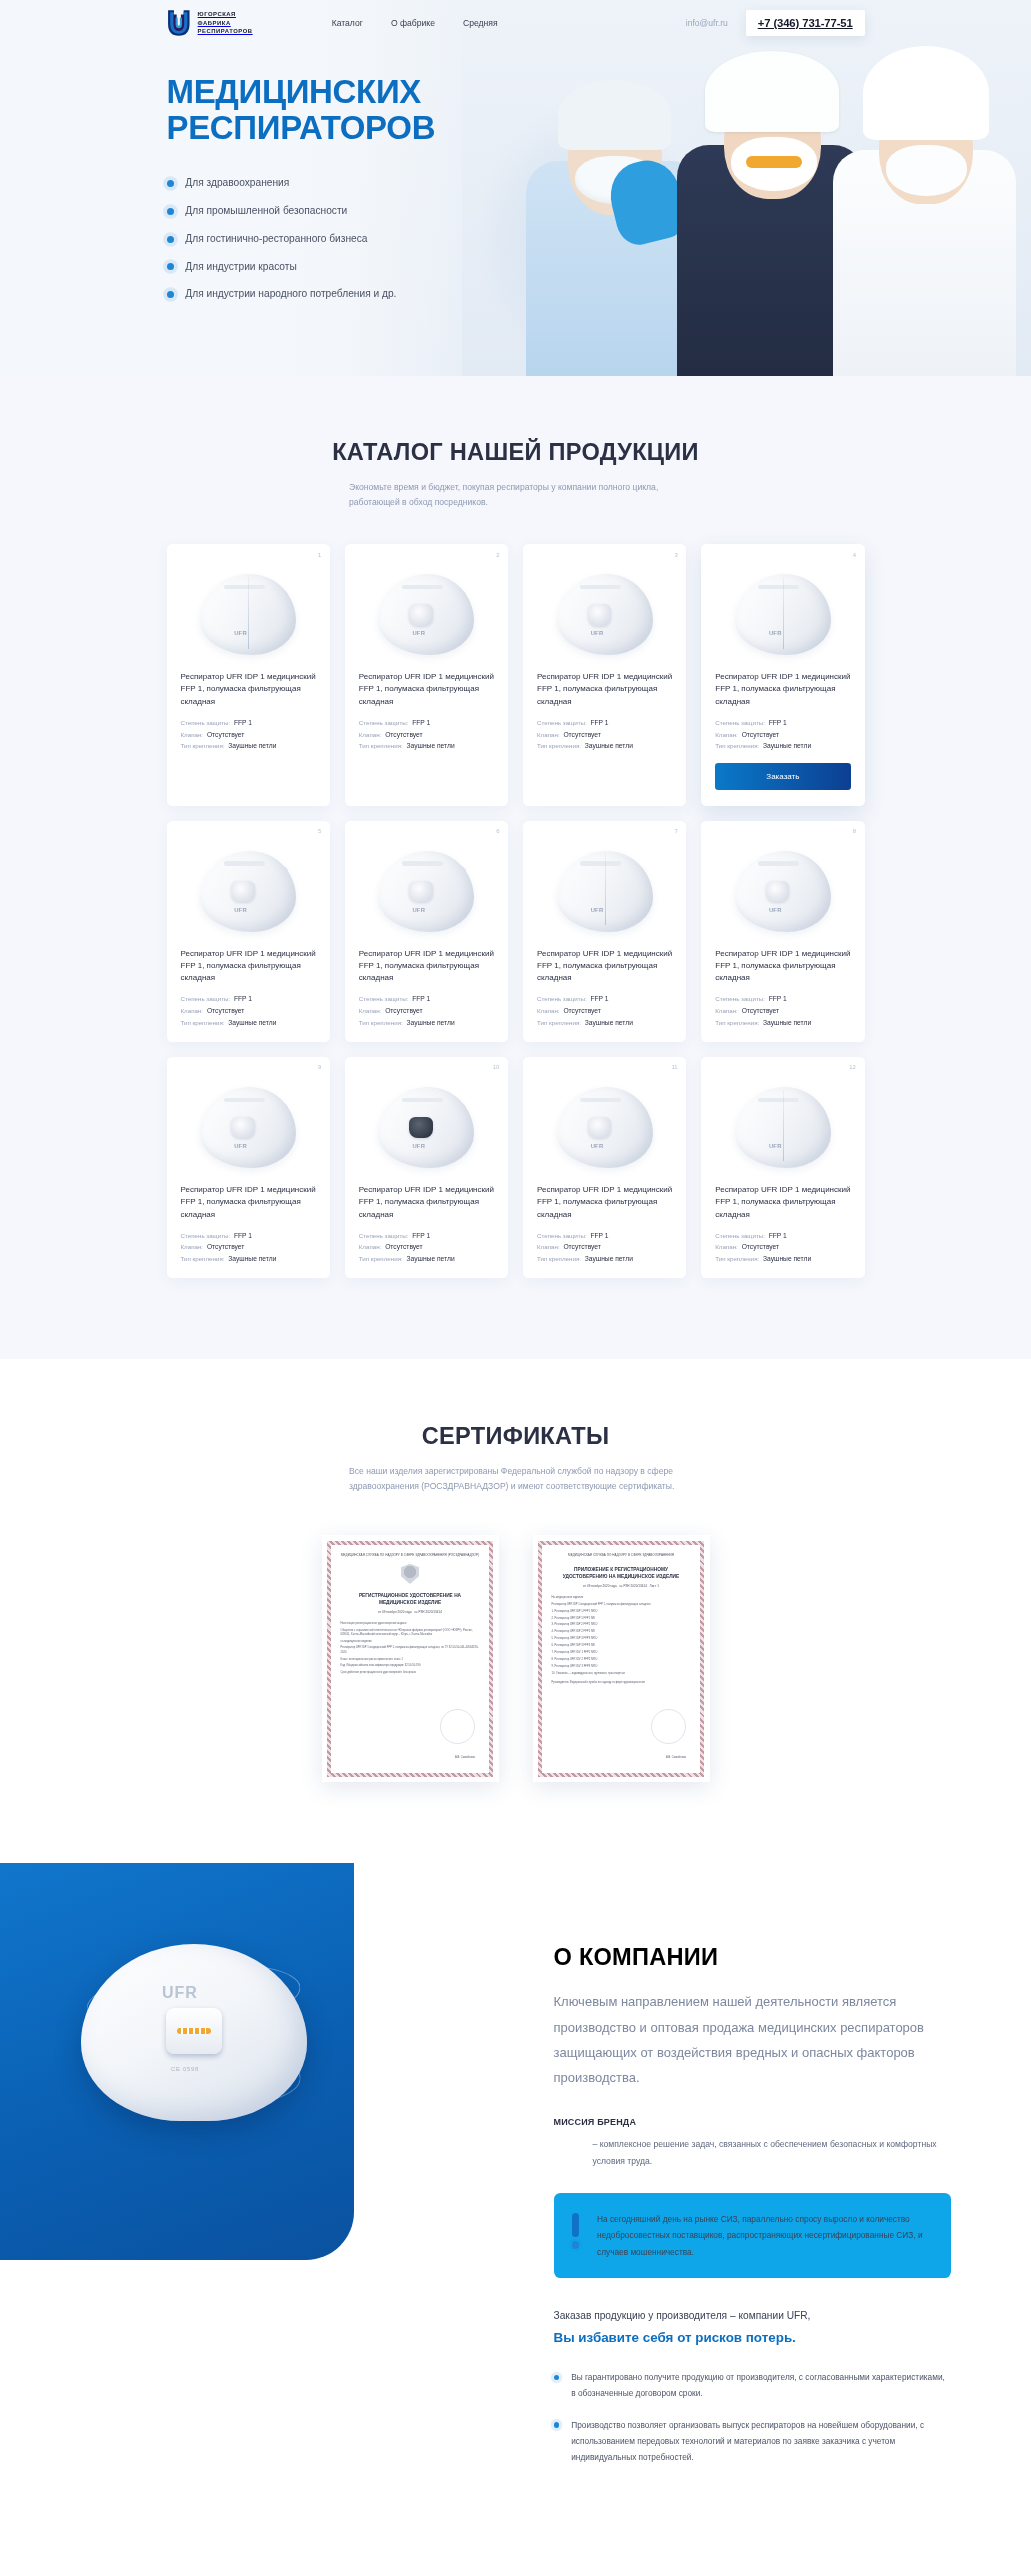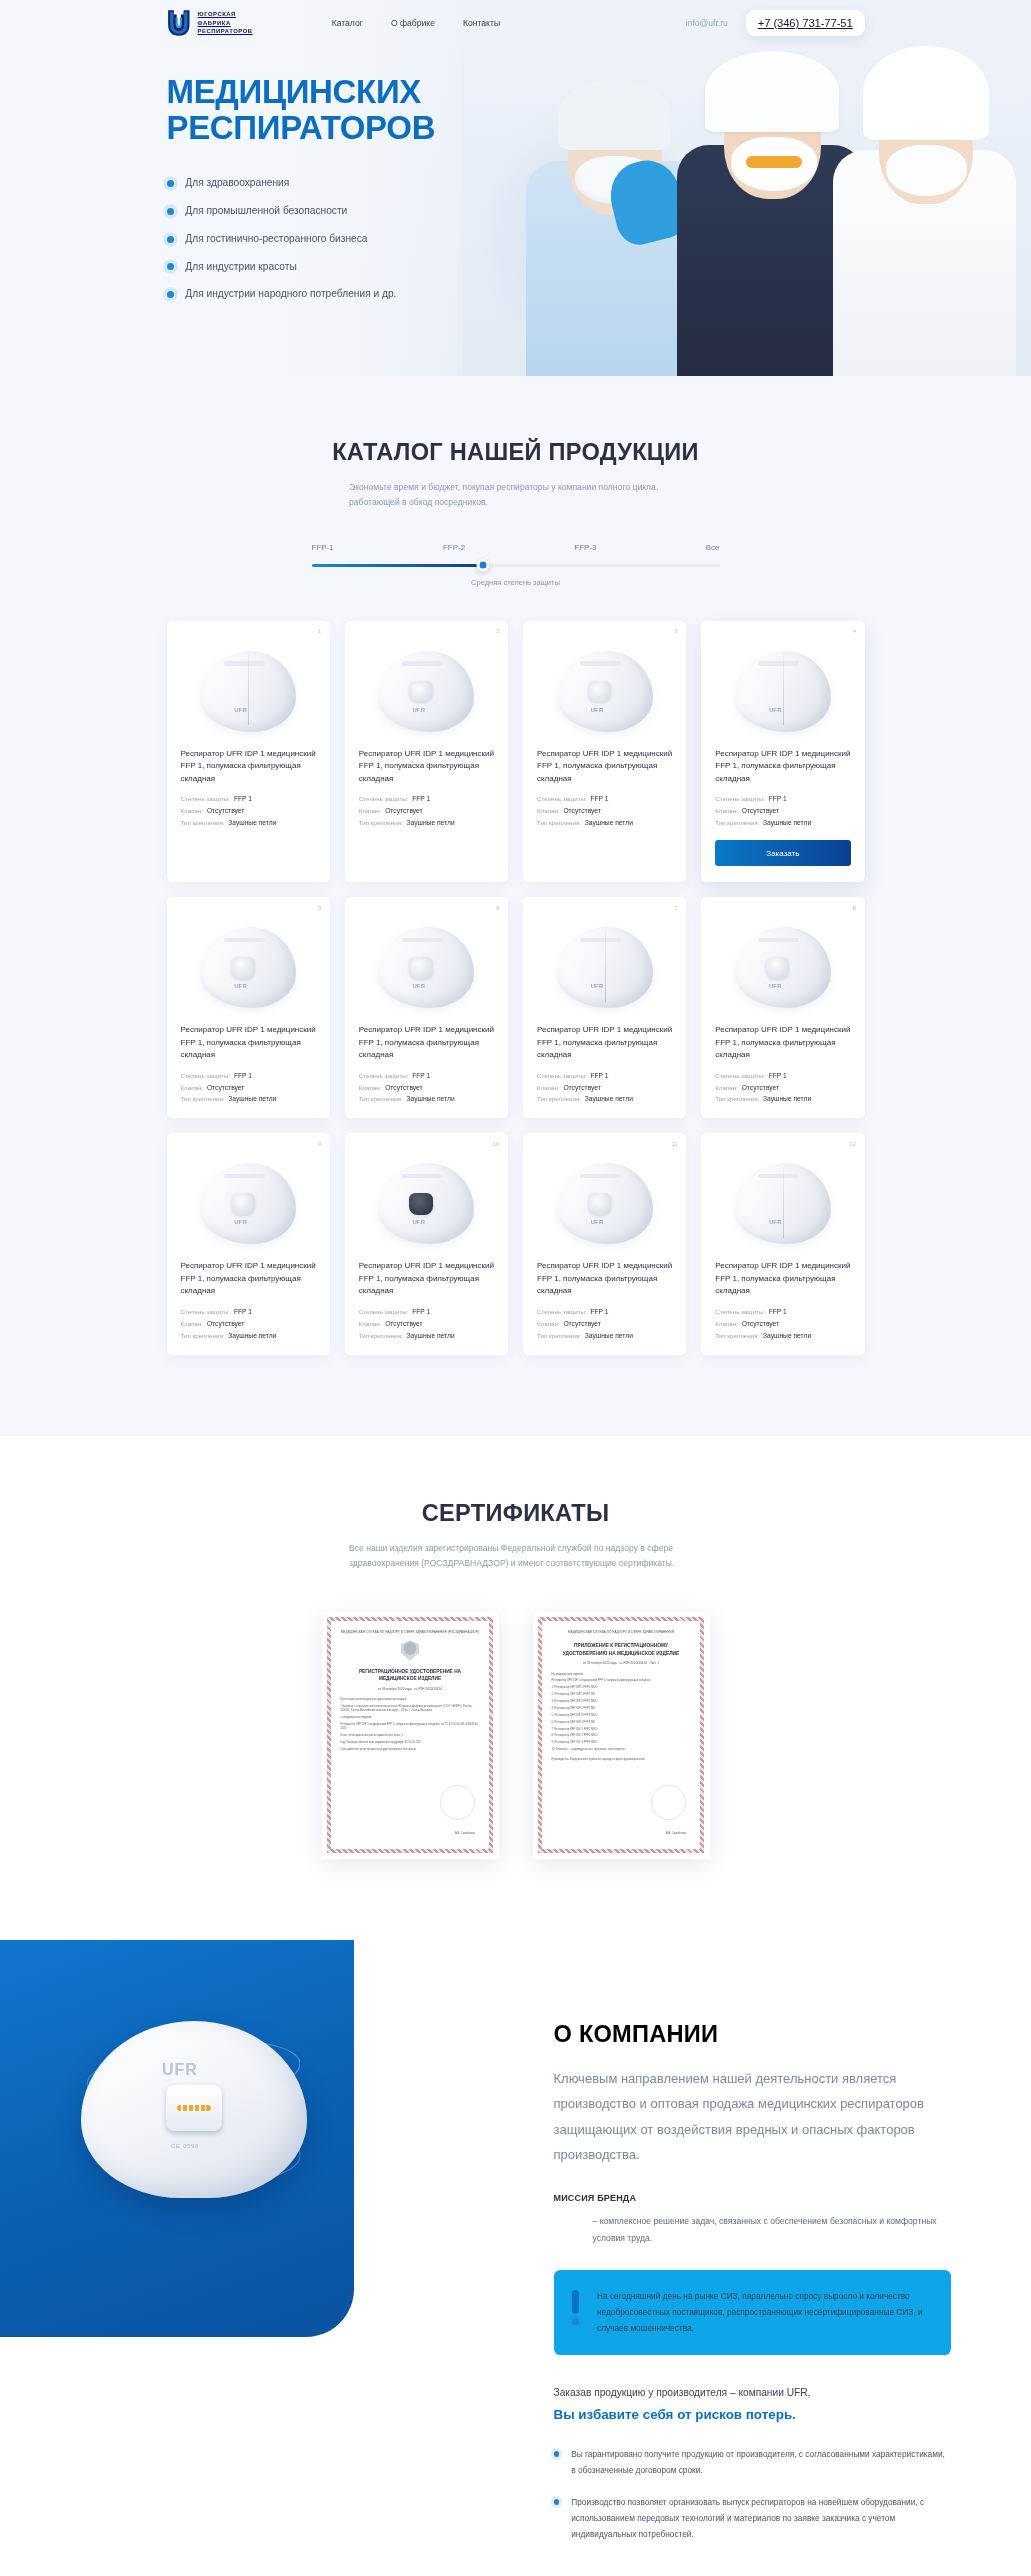--- a/index.html
+++ b/index.html
@@ -68,22 +68,22 @@
     display: flex; align-items: center;
   }
   .logo { display:flex; align-items:center; gap:7.5px; margin-right: 52px; }
   .logo-mark { width: 23.6px; height: 28px; position: relative; }
   .logo-text { font-size: 5.9px; font-weight: 700; letter-spacing: .09em; line-height: 1.45; color:#15192a; white-space: nowrap; }
   .nav { display:flex; gap: 28px; padding-left: 27px; }
   .nav a { font-size: 8.6px; color:#3a4050; text-decoration:none; }
   .contacts { margin-left:auto; display:flex; align-items:center; gap: 18px; }
   .mail { font-size:8.6px; color:#9aa7bd; text-decoration:none; }
   .phone {
-    font-size: 11.3px; font-weight: 400; color:#15192a; letter-spacing:-.01em;
-    background:#fff; border-radius:9px; padding:7px 11.8px;
+    font-size: 11.3px; font-weight: 700; color:#15192a; letter-spacing:-.01em;
+    background:#fff; border-radius:2px; padding:7px 11.8px;
     box-shadow:0 3.2px 11.8px rgba(30,60,110,.10);
     white-space: nowrap;
   }
 
   .hero-copy { position: relative; z-index: 15; padding-top: 28px; }
   .hero-kicker { font-size: 14px; color:#3c4252; margin-bottom: 9.7px; letter-spacing:.005em; }
   .hero-title { font-size: 33px; line-height: 1.08; font-weight: 800; color:#0b6ec0; letter-spacing:-.01em; }
   .hero-title .l2 { display:block; }
   .hero-list { margin-top: 31px; display:flex; flex-direction:column; gap: 13px; }
   .hero-li { display:flex; align-items:flex-start; gap:11.8px; font-size: 10.2px; color:#4a5164; line-height:1.45; }
@@ -309,21 +309,21 @@
           <span class="logo-text">
             <span>ЮГОРСКАЯ</span><br>
             <span>ФАБРИКА</span><br>
             <span>РЕСПИРАТОРОВ</span>
           </span>
         </a>
 
         <nav class="nav">
           <a href="#">Каталог</a>
           <a href="#">О фабрике</a>
-          <a href="#">Контакты</a>
+          <a href="#">Средняя</a>
         </nav>
 
         <div class="contacts">
           <a class="mail" href="#">info@ufr.ru</a>
           <a class="phone" href="#">+7 (346) 731-77-51</a>
         </div>
       </div>
 
       <div class="hero-copy">
         <h1 class="hero-title">
@@ -354,36 +354,20 @@
         </ul>
       </div>
     </div>
   </section>
 
   <section class="catalog">
     <div class="container">
       <h2 class="sec-title">КАТАЛОГ НАШЕЙ ПРОДУКЦИИ</h2>
       <p class="sec-sub">Экономьте время и бюджет, покупая респираторы у компании полного цикла, работающей в обход посредников.</p>
 
-      <div class="filters">
-        <div class="filter-labels">
-          <span>FFP-1</span>
-          <span>FFP-2</span>
-          <span>FFP-3</span>
-          <span>Все</span>
-        </div>
-        <div class="slider">
-          <div class="slider-track"></div>
-          <div class="slider-fill"></div>
-          <div class="slider-knob">
-              <i></i>
-            </div>
-        </div>
-        <div class="slider-cap">Средняя степень защиты</div>
-      </div>
 
       <div class="grid" id="product-grid">
           <div class="card">
             <span class="card-badge">1</span>
             <div class="card-img">
               <div class="resp">
                 <div class="strapA"></div>
                 <div class="strapB"></div>
                 <div class="shell"></div>
                 <div class="clip"></div>

